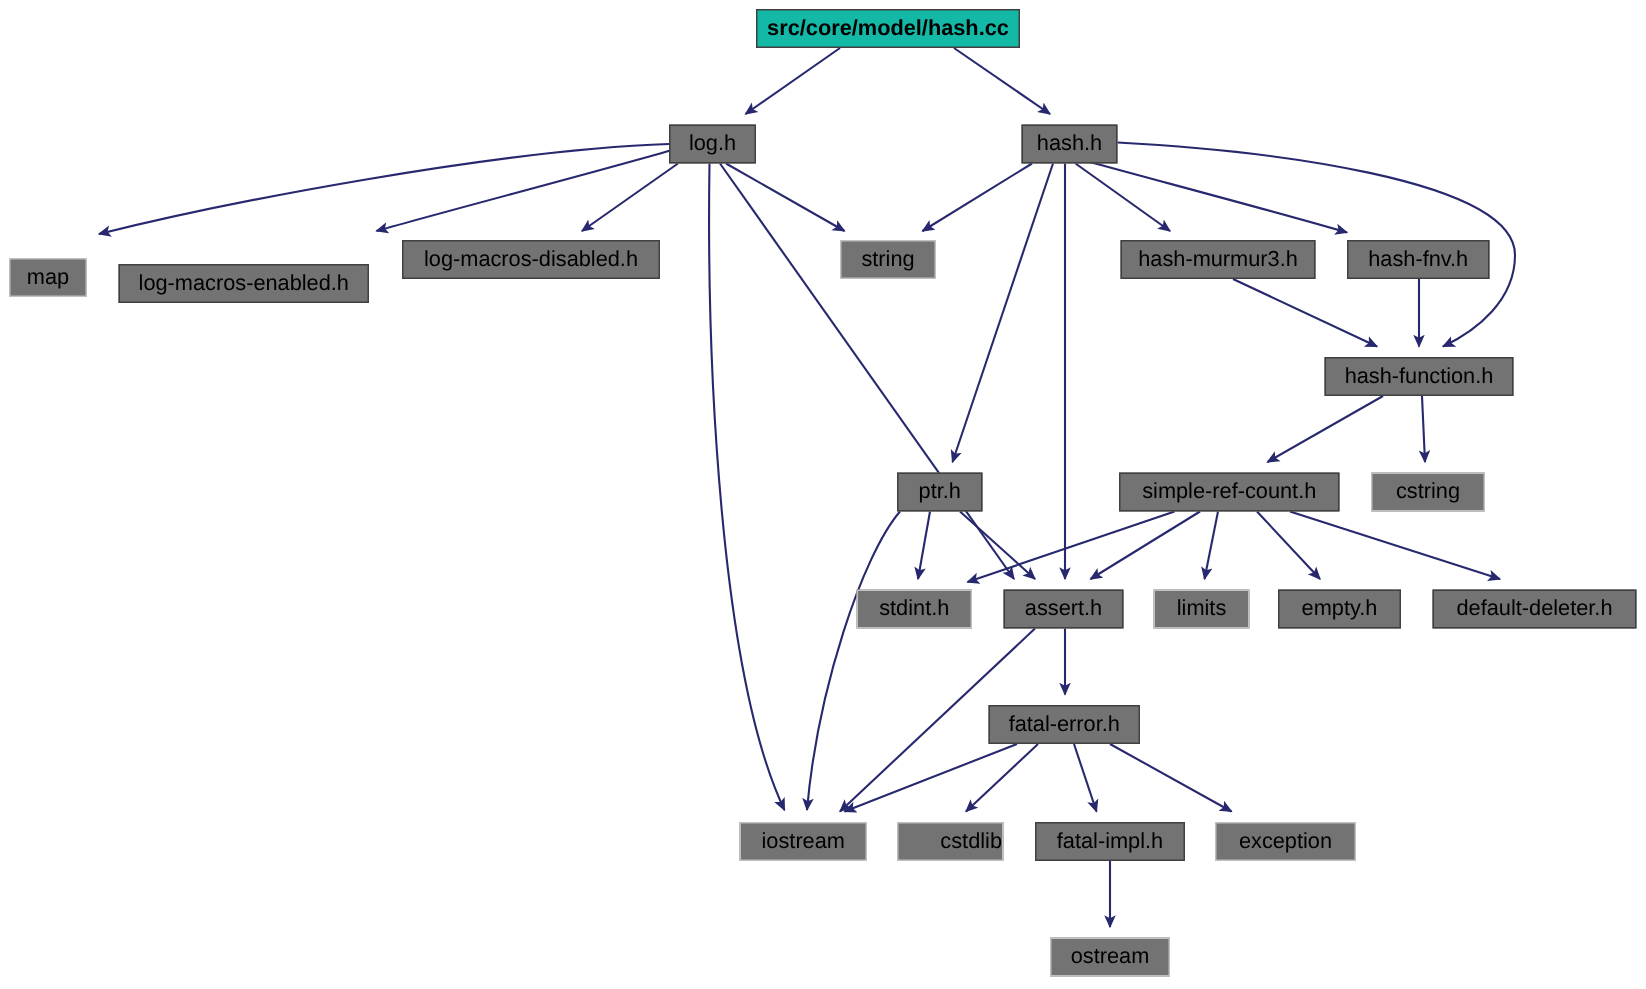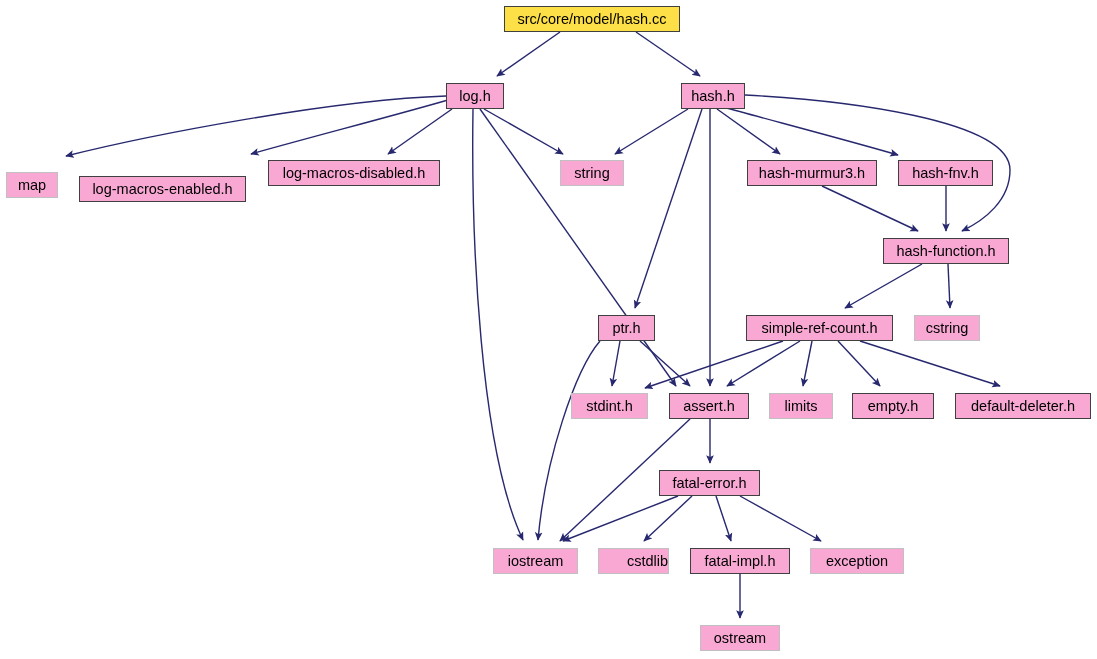--- a/index.html
+++ b/index.html
@@ -25,29 +25,30 @@
   .node {
     position: absolute;
     box-sizing: border-box;
     display: flex;
     align-items: center;
     justify-content: center;
     font-size: 14.5px;
     line-height: 1;
     color: #000000;
     white-space: nowrap;
-    background: #f9a8d4;
+    background: #737373;
     border: 1px solid #c0c0c0;
   }
   .node.strong {
     border: 1.6px solid #404040;
   }
   .node.root {
-    background: #fde047;
+    background: #14b8a6;
     border: 1.6px solid #404040;
+    font-weight: bold;
   }
 </style>
 </head>
 <body>
 
 <div id="canvas">
   <svg id="edges" viewBox="0 0 1097 659" xmlns="http://www.w3.org/2000/svg">
     <defs>
       <marker id="arrowhead" markerWidth="7" markerHeight="7" refX="5.6" refY="3" orient="auto" markerUnits="strokeWidth">
         <path d="M0,0.25 L6.2,3 L0,5.75 L1.4,3 Z" fill="#27286e"></path>
@@ -119,21 +120,21 @@
       </div>
       <div class="node strong" style="left: 883px; top: 238px; width: 126px; height: 26px;">
         <span>hash-function.h</span>
       </div>
       <div class="node strong" style="left: 598px; top: 315px; width: 57px; height: 26px;">
         <span>ptr.h</span>
       </div>
       <div class="node strong" style="left: 746px; top: 315px; width: 147px; height: 26px;">
         <span>simple-ref-count.h</span>
       </div>
-      <div class="node" style="left: 914px; top: 315px; width: 66px; height: 26px;">
+      <div class="node" style="left: 914px; top: 315px; width: 76px; height: 26px;">
         <span>cstring</span>
       </div>
       <div class="node" style="left: 571px; top: 393px; width: 77px; height: 26px;">
         <span>stdint.h</span>
       </div>
       <div class="node strong" style="left: 669px; top: 393px; width: 80px; height: 26px;">
         <span>assert.h</span>
       </div>
       <div class="node" style="left: 769px; top: 393px; width: 64px; height: 26px;">
         <span>limits</span>

